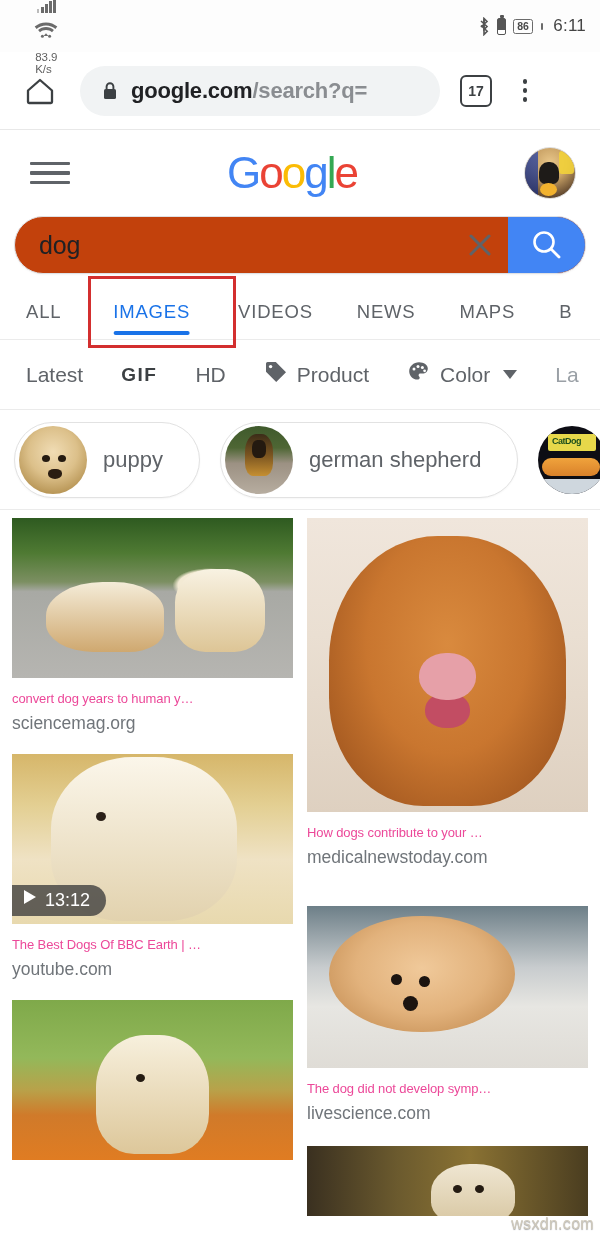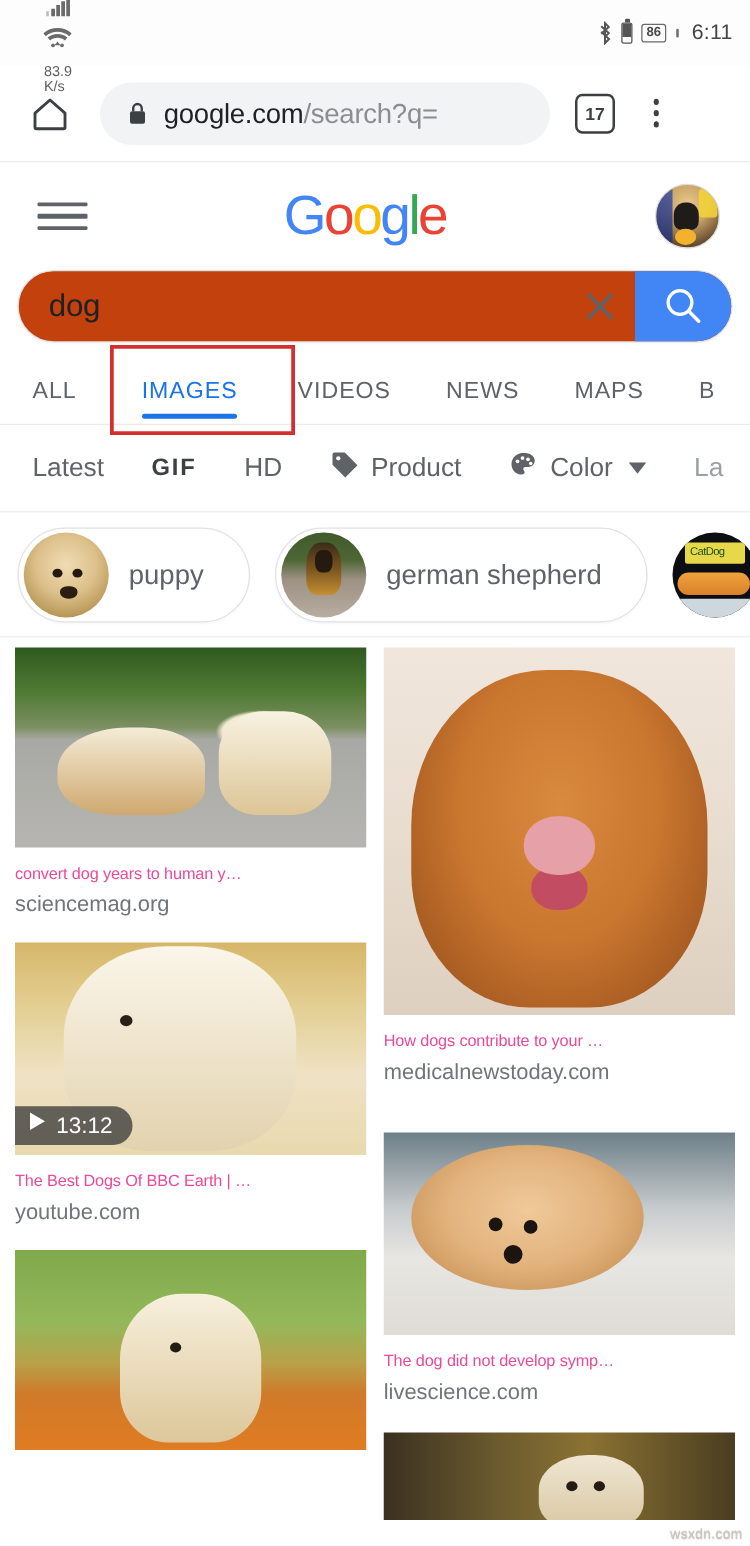--- a/index.html
+++ b/index.html
@@ -60,20 +60,21 @@
     border-bottom: 1px solid #e8e8e8;
   }
   .home-icon { width:40px; height:40px; display:flex; align-items:center; justify-content:center; flex:0 0 auto;}
   .omnibox {
     flex:1 1 auto; height:50px;
     background:#f1f3f4; border-radius:26px;
     display:flex; align-items:center; gap:13px;
     padding: 0 22px;
     margin: 0 4px 0 10px;
     max-width: 360px;
+    font-weight: bold;
   }
   .lock-icon { flex:0 0 auto; width:16px; height:19px;}
   .url-text { font-size:22px; color:#202124; letter-spacing:-.2px; white-space:nowrap; overflow:hidden;}
   .url-text .path { color:#8a8d91; }
   .tabcount {
     flex:0 0 auto; width:32px; height:32px;
     border:2.4px solid #3c4043; border-radius:6px;
     display:flex; align-items:center; justify-content:center;
     font-size:14px; font-weight:600; color:#3c4043;
     margin-left:6px;
@@ -170,21 +171,21 @@
   .chip.bare { padding:0; border:none; box-shadow:none; }
 
   .ci-puppy{background:radial-gradient(circle at 50% 38%, #f0dcb4 0%, #dcc08a 45%, #b3904f 82%, #8c6d38 100%);}
   .ci-puppy:before{content:"";position:absolute;left:34%;top:44%;width:8px;height:7px;background:#241a10;border-radius:50%;box-shadow:16px 0 0 #241a10;}
   .ci-puppy:after{content:"";position:absolute;left:43%;top:64%;width:14px;height:10px;background:#2a1d12;border-radius:50% 50% 60% 60%;}
   .ci-gsd{background:linear-gradient(#3f5a2c 0%, #4e6634 32%, #9c9183 55%, #b7ada0 100%);}
   .ci-gsd:before{content:"";position:absolute;left:30%;top:12%;width:40%;height:62%;background:linear-gradient(#3b2c18 0%, #7a5420 50%, #c58f32 100%);border-radius:42% 42% 30% 30%;}
   .ci-gsd:after{content:"";position:absolute;left:40%;top:22%;width:20%;height:26%;background:#241a10;border-radius:40%;}
   .ci-catdog{background:#0d0d14;}
   .ci-catdog .sign{position:absolute;left:14%;top:12%;width:70%;height:26%;background:#e7d84a;border-radius:2px;}
-  .ci-catdog .sign-t{position:absolute;left:20%;top:16%;font-size:9px;font-weight:normal;color:#1c4f1c;letter-spacing:-.5px;}
+  .ci-catdog .sign-t{position:absolute;left:20%;top:16%;font-size:9px;font-weight:bold;color:#1c4f1c;letter-spacing:-.5px;}
   .ci-catdog .body{position:absolute;left:6%;top:48%;width:84%;height:26%;background:linear-gradient(#f0a33c,#d9812a);border-radius:40px;}
   .ci-catdog .floor{position:absolute;left:0;bottom:0;width:100%;height:22%;background:#cfd7de;}
 
   
   .results { display:flex; gap:14px; padding: 8px 12px 0 12px; }
   .col { display:flex; flex-direction:column; gap:4px; flex:1 1 0; min-width:0;}
   .card { display:flex; flex-direction:column; }
   .thumb { width:100%; position:relative; overflow:hidden; background:#eee; }
   .card-title {
     font-size:13px; color:#ec4899; margin-top:13px;
@@ -224,21 +225,21 @@
   .ph5{height:160px;background:linear-gradient(#7fa94a 0%,#93b85a 36%,#b8a24a 56%,#d07a2a 72%,#e07c22 100%);}
   .ph5:before{content:"";position:absolute;left:30%;top:22%;width:40%;height:74%;background:linear-gradient(#f7f0dd,#ddc79a);border-radius:44% 44% 34% 34%;}
   .ph5:after{content:"";position:absolute;left:44%;top:46%;width:9px;height:8px;background:#241b12;border-radius:50%;}
 
   .ph7{height:70px;background:linear-gradient(90deg,#3a3020 0%,#6b5a2e 32%,#8a7233 58%,#4a3d20 100%);}
   .ph7:before{content:"";position:absolute;left:44%;top:26%;width:30%;height:86%;background:linear-gradient(#efe6d2,#d8c7a2);border-radius:46% 46% 36% 36%;}
   .ph7:after{content:"";position:absolute;left:52%;top:56%;width:9px;height:8px;background:#241b12;border-radius:50%;box-shadow:22px 0 0 #241b12;}
 
   .watermark{
     position:absolute; right:6px; bottom:4px;
-    font-size:11px; color:#cfc9bb; letter-spacing:.3px;
+    font-size:16px; color:#cfc9bb; letter-spacing:.3px;
     text-shadow:0 1px 1px rgba(0,0,0,.35);
     font-family:"Liberation Sans", sans-serif;
   }
 </style>
 </head>
 <body>
 
 <div id="screen">
 
   <div class="statusbar">

